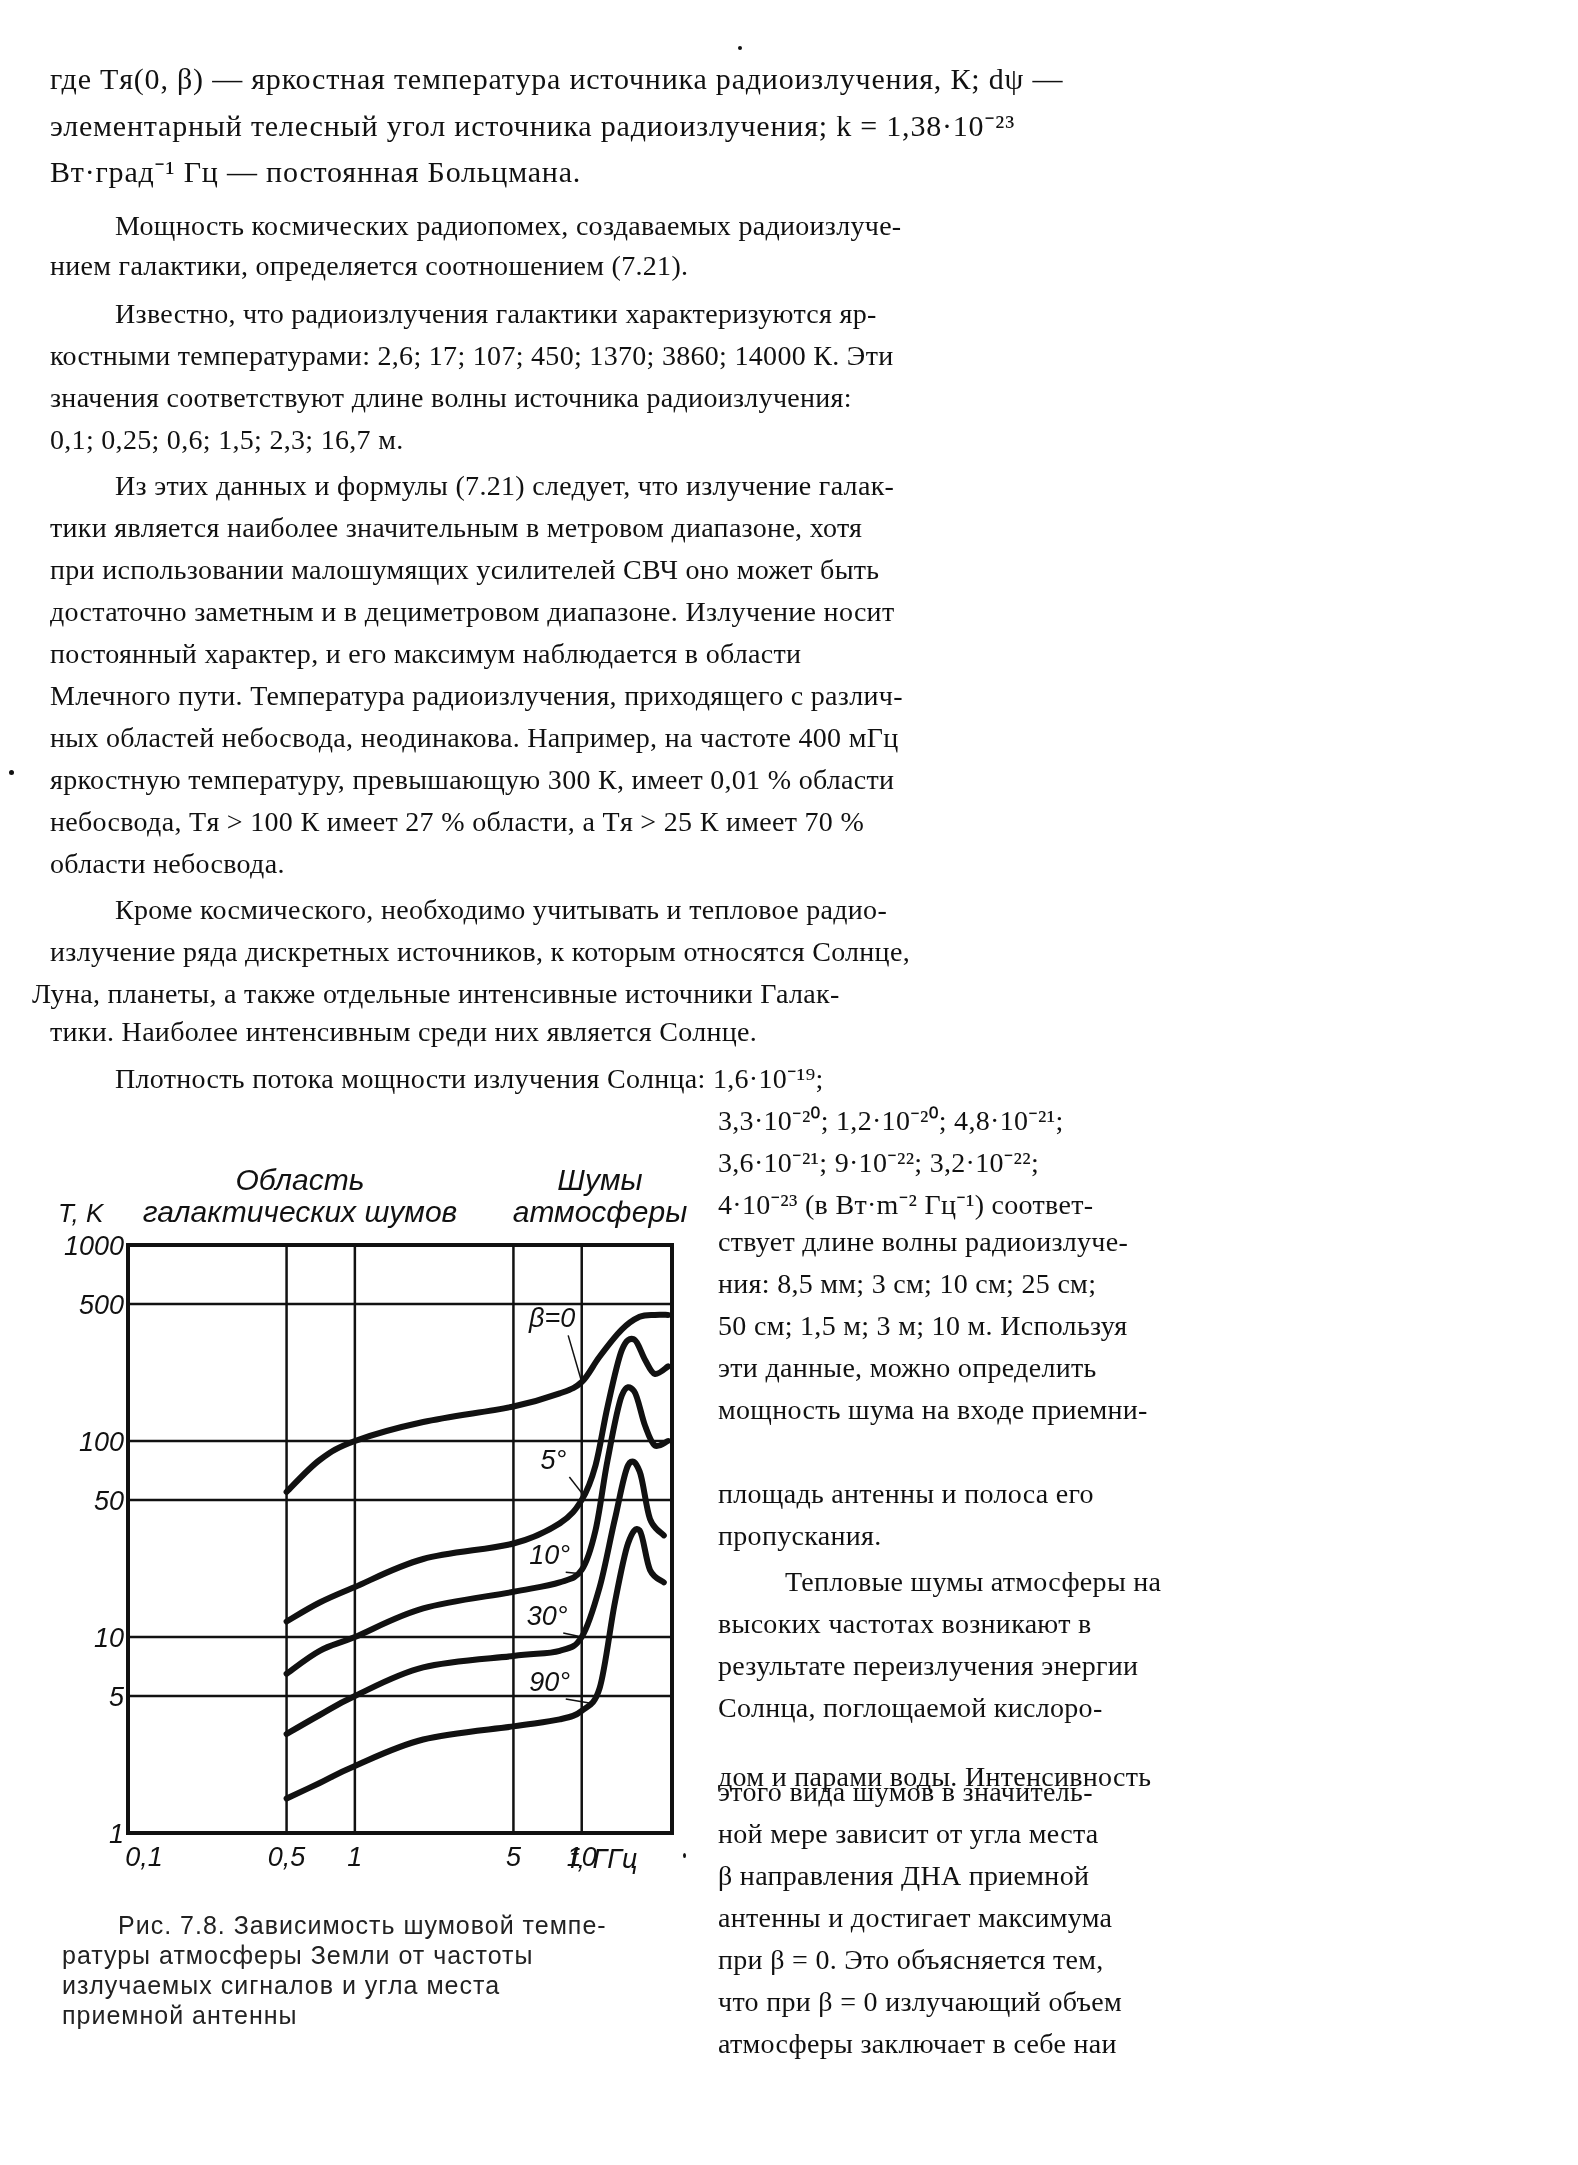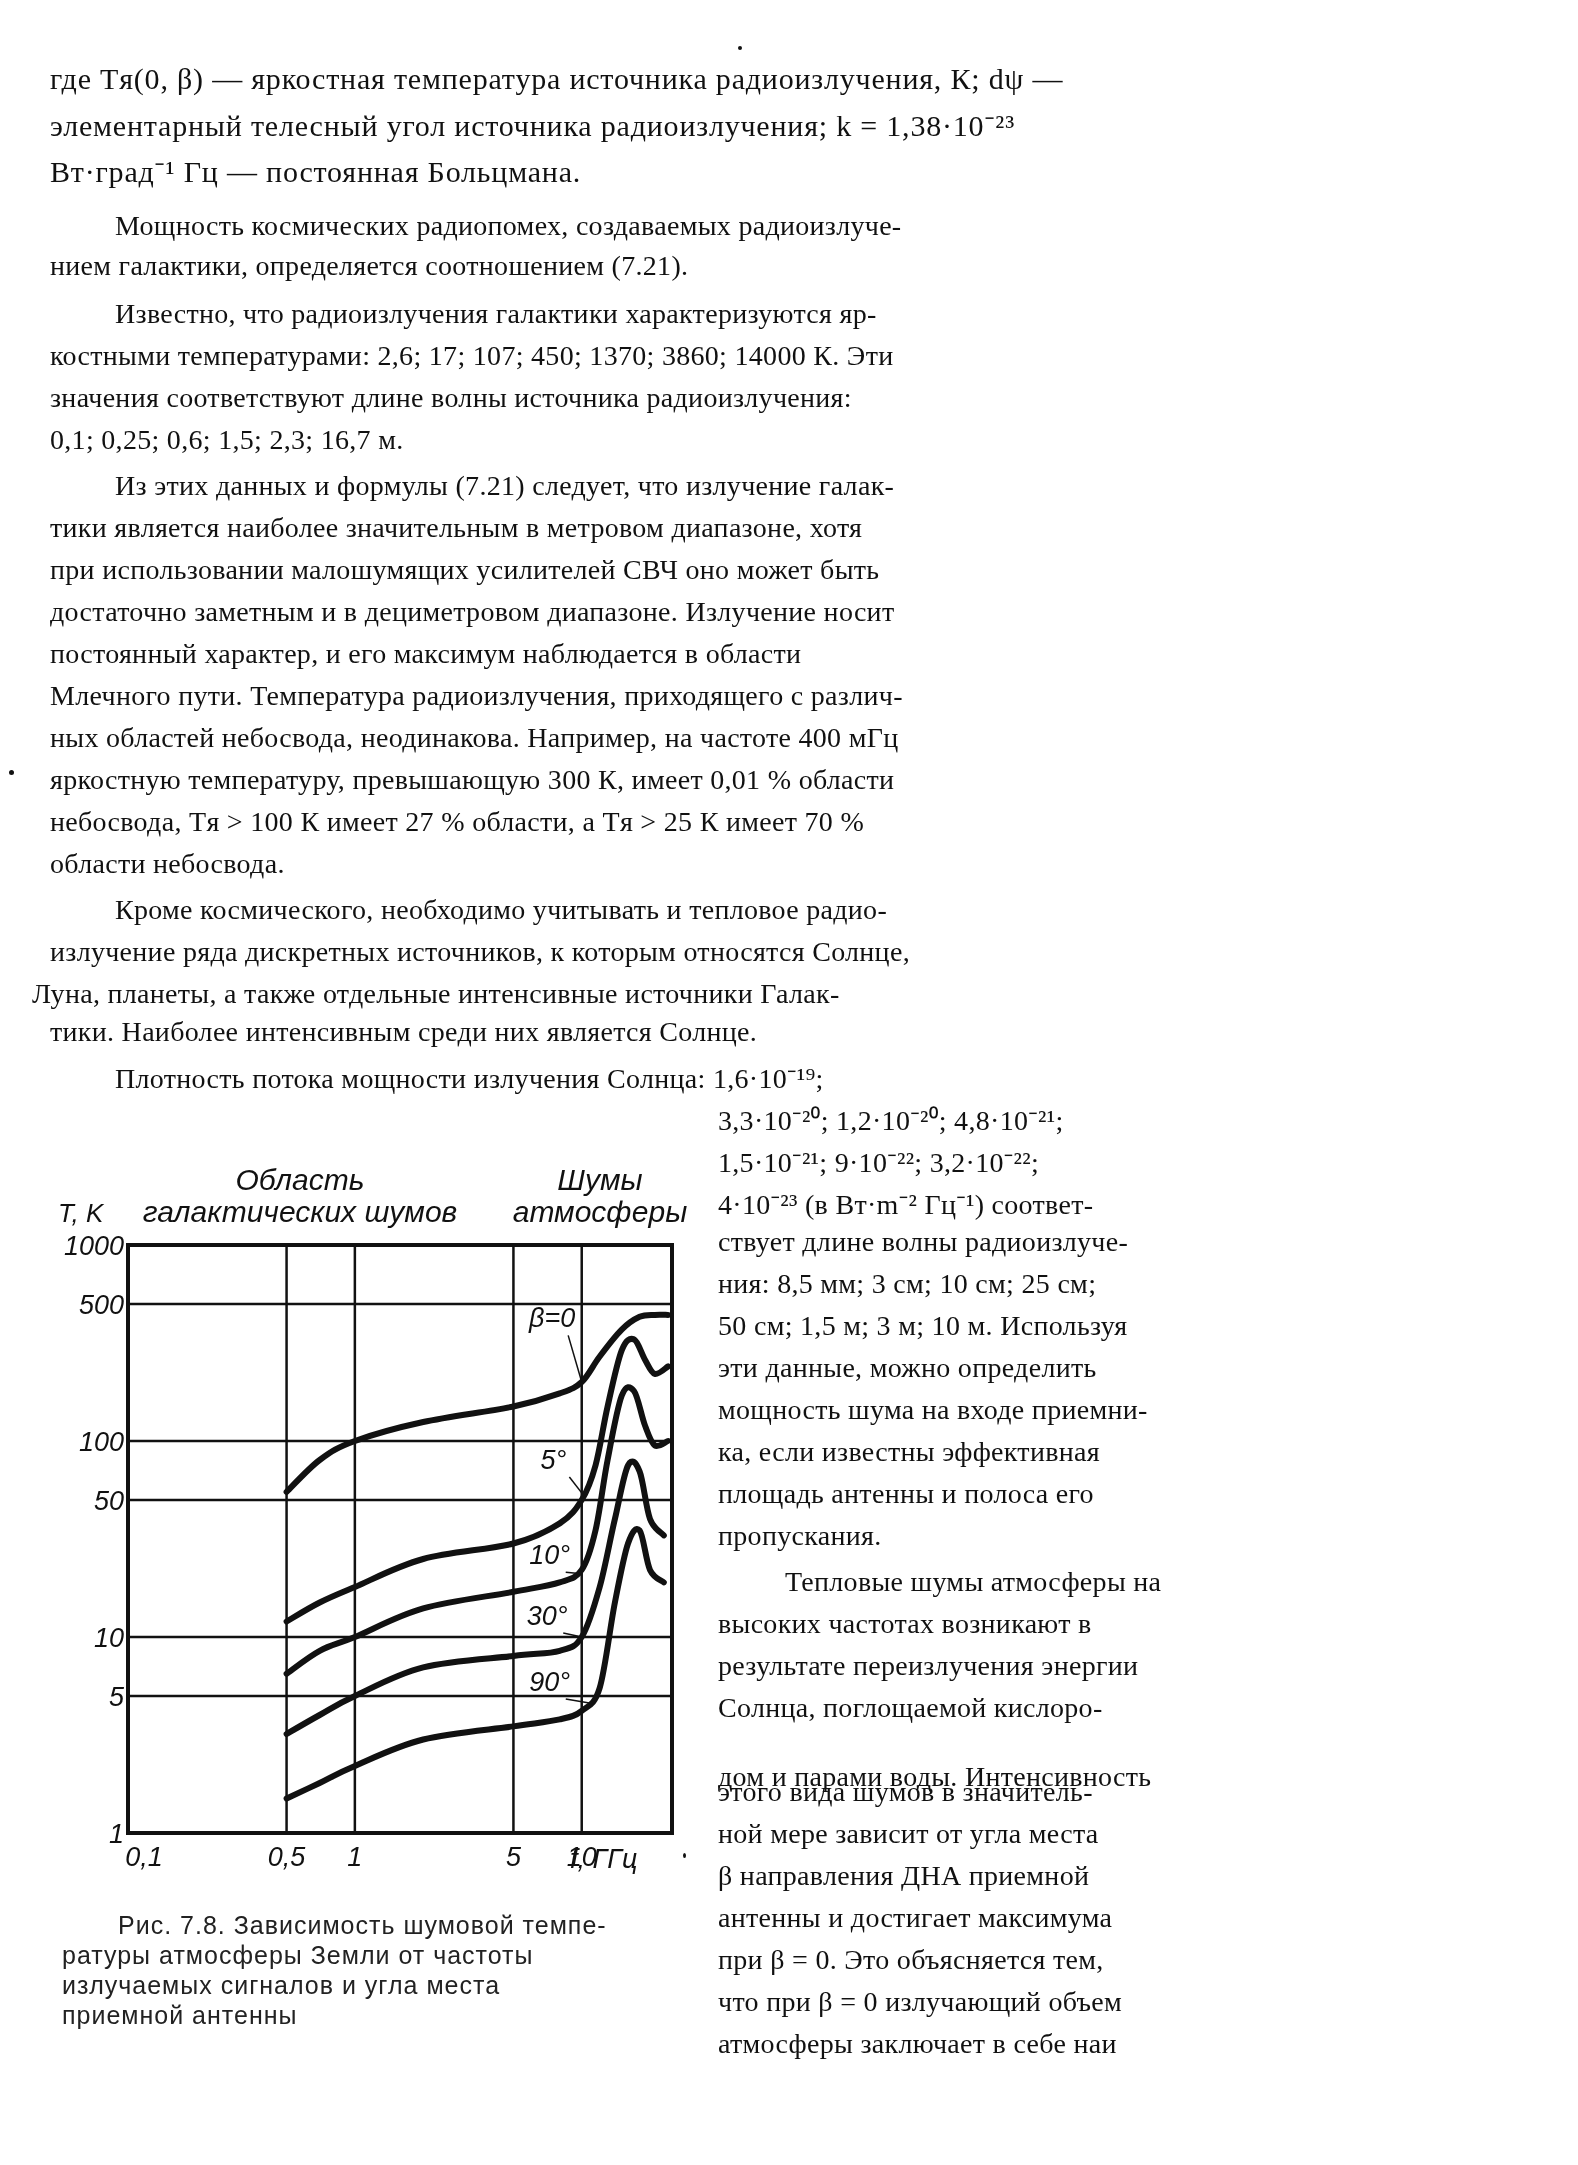--- a/index.html
+++ b/index.html
@@ -47,28 +47,27 @@
   <div class="ln body" style="left:50px; top:848px;">области небосвода.</div>
 
   <div class="ln body" style="left:115px; top:894px;">Кроме космического, необходимо учитывать и тепловое радио-</div>
   <div class="ln body" style="left:50px; top:936px;">излучение ряда дискретных источников, к которым относятся Солнце,</div>
   <div class="ln body" style="left:32px; top:978px;">Луна, планеты, а также отдельные интенсивные источники Галак-</div>
   <div class="ln body" style="left:50px; top:1016px;">тики. Наиболее интенсивным среди них является Солнце.</div>
 
   <div class="ln body" style="left:115px; top:1058px;">Плотность потока мощности излучения Солнца: 1,6·10⁻¹⁹;</div>
 
   <div class="ln body" style="left:718px; top:1100px;">3,3·10⁻²⁰;  1,2·10⁻²⁰;  4,8·10⁻²¹;</div>
-  <div class="ln body" style="left:718px; top:1142px;">1,5·10⁻²¹;  9·10⁻²²;  3,2·10⁻²²;</div>
+  <div class="ln body" style="left:718px; top:1142px;">3,6·10⁻²¹;  9·10⁻²²;  3,2·10⁻²²;</div>
   <div class="ln body" style="left:718px; top:1184px;">4·10⁻²³ (в Вт·m⁻² Гц⁻¹) соответ-</div>
   <div class="ln body" style="left:718px; top:1226px;text-align:right;">ствует длине волны радиоизлуче-</div>
   <div class="ln body" style="left:718px; top:1268px;">ния: 8,5 мм; 3 см; 10 см; 25 см;</div>
   <div class="ln body" style="left:718px; top:1310px;">50 см; 1,5 м; 3 м; 10 м. Используя</div>
   <div class="ln body" style="left:718px; top:1352px;">эти данные, можно определить</div>
   <div class="ln body" style="left:718px; top:1394px;">мощность шума на входе приемни-</div>
-  <div class="ln body" style="left:718px; top:1436px;">ка, если известны эффективная</div>
   <div class="ln body" style="left:718px; top:1478px;">площадь антенны и полоса его</div>
   <div class="ln body" style="left:718px; top:1520px;">пропускания.</div>
 
   <div class="ln body" style="left:785px; top:1566px;">Тепловые шумы атмосферы на</div>
   <div class="ln body" style="left:718px; top:1608px;">высоких частотах возникают в</div>
   <div class="ln body" style="left:718px; top:1650px;">результате переизлучения энергии</div>
   <div class="ln body" style="left:718px; top:1692px;">Солнца, поглощаемой кислоро-</div>
   <div class="ln body" style="left:718px; top:1734px;margin-top:27px;">дом и парами воды. Интенсивность</div>
   <div class="ln body" style="left:718px; top:1776px;">этого вида шумов в значитель-</div>
   <div class="ln body" style="left:718px; top:1818px;">ной мере зависит от угла места</div>

